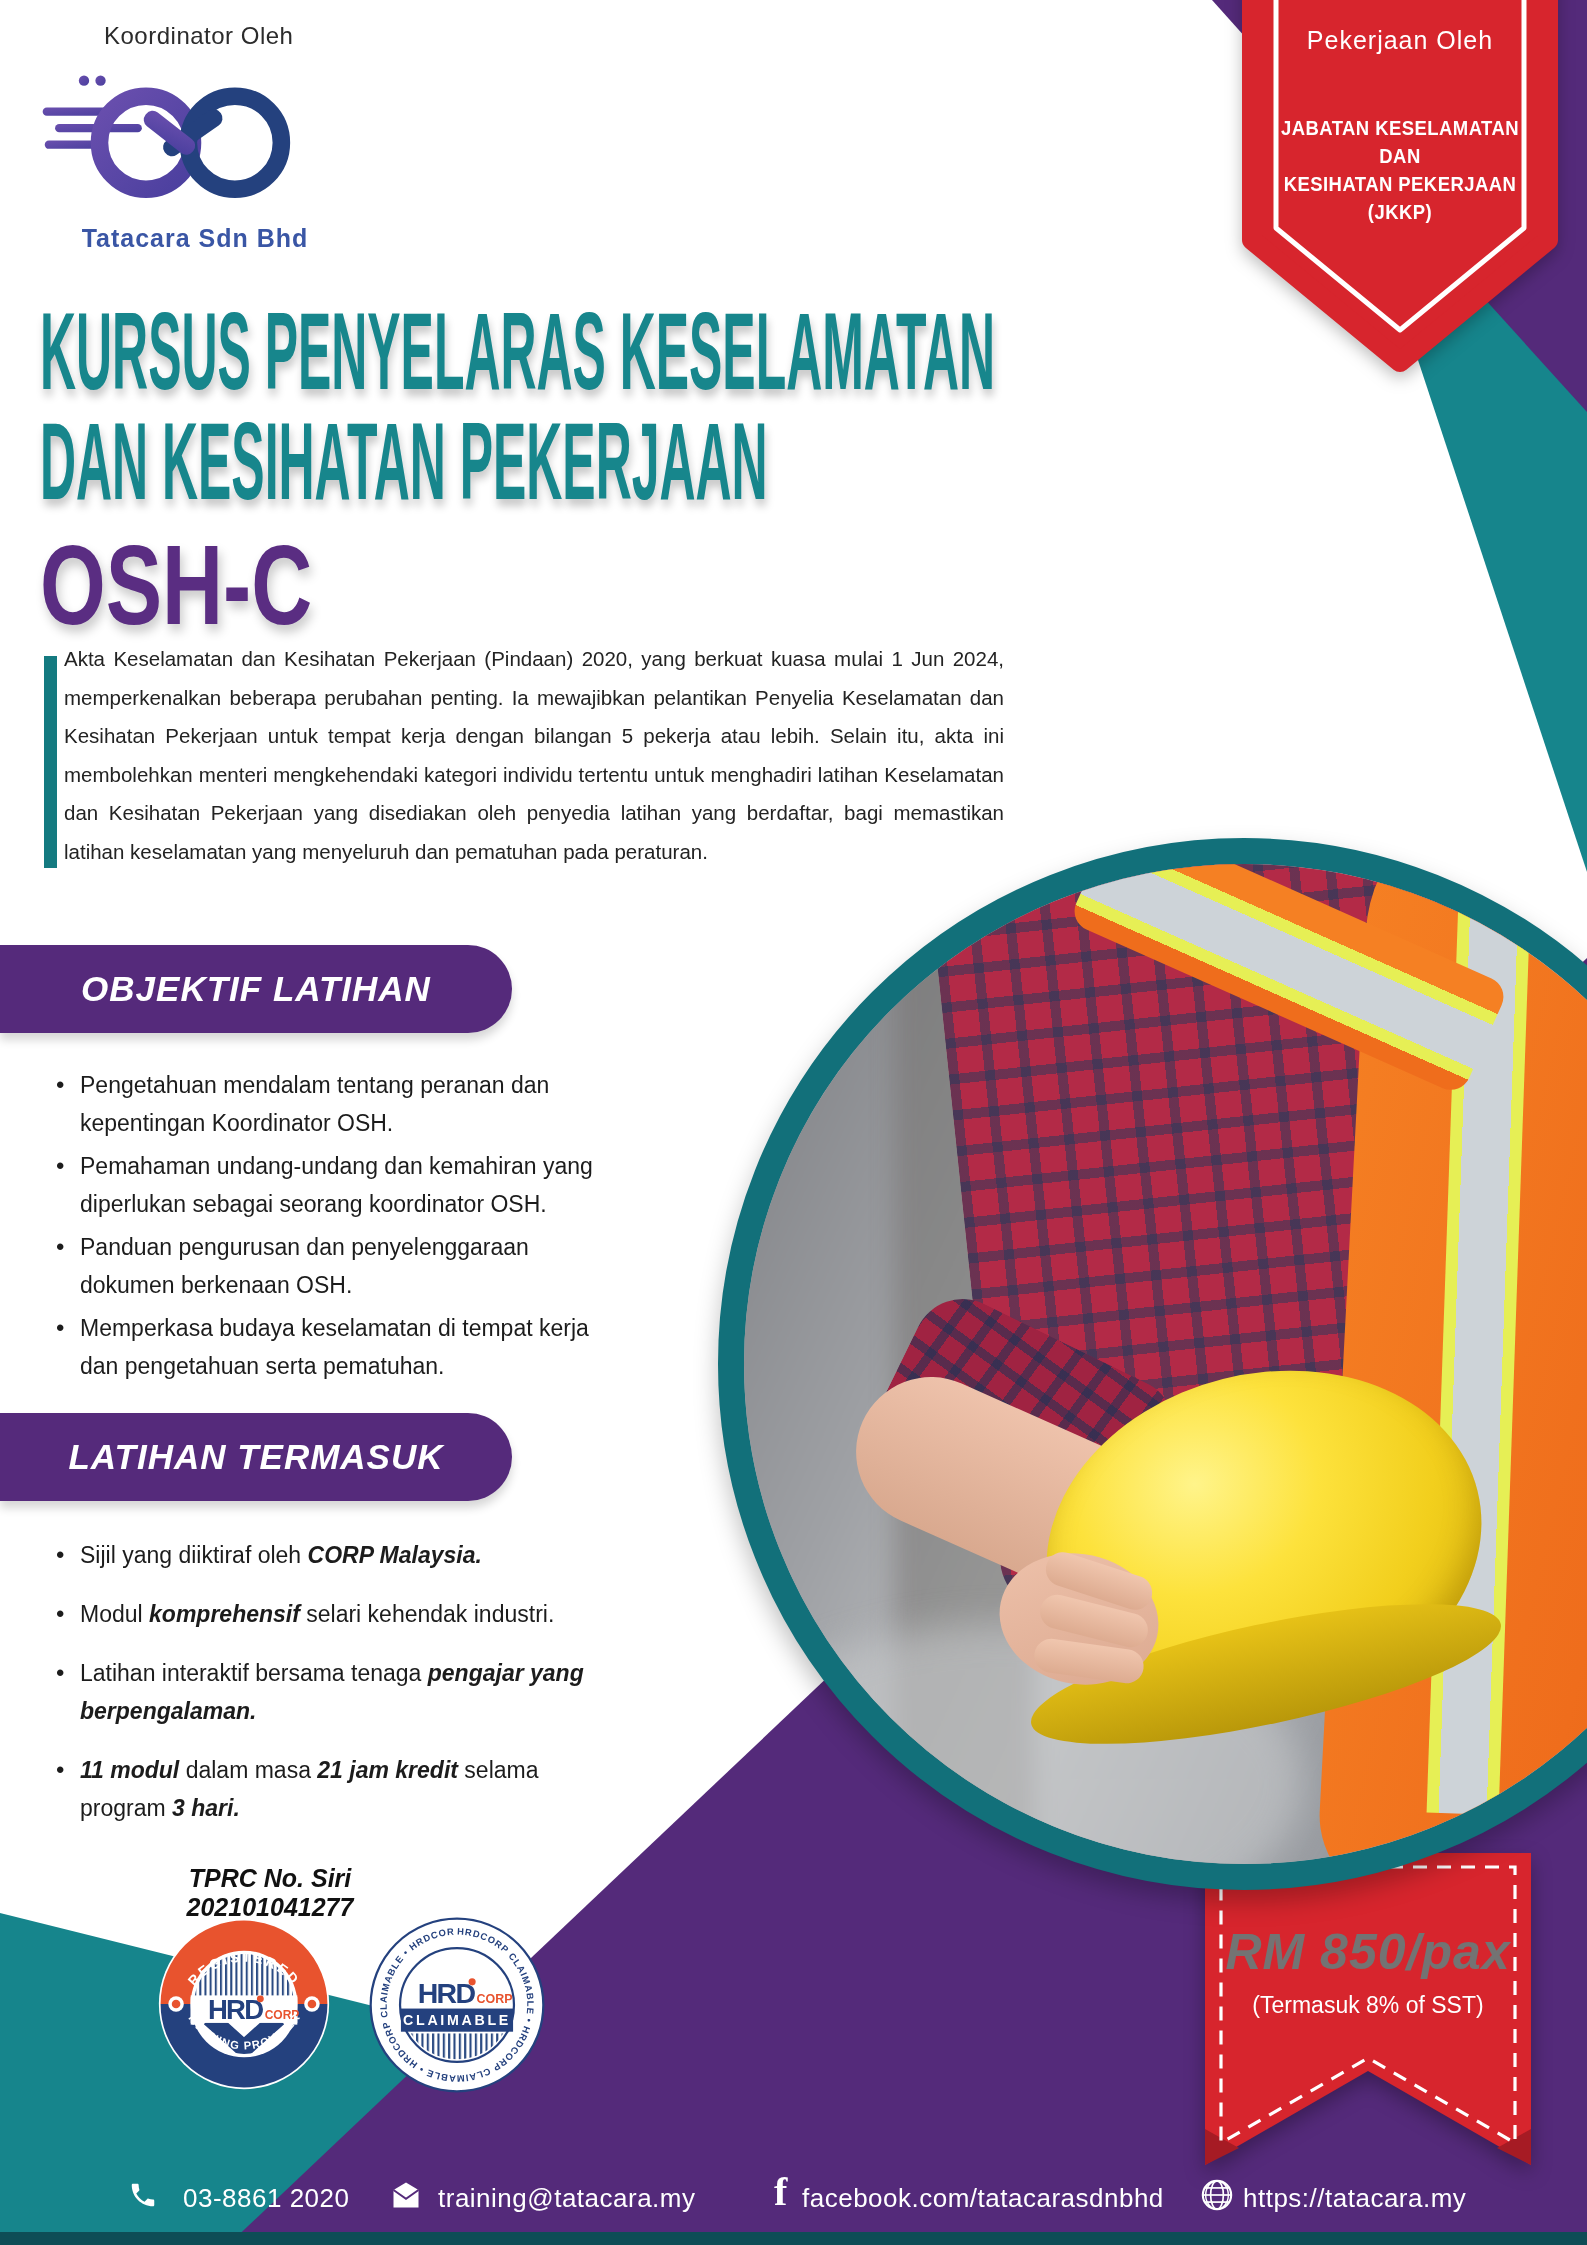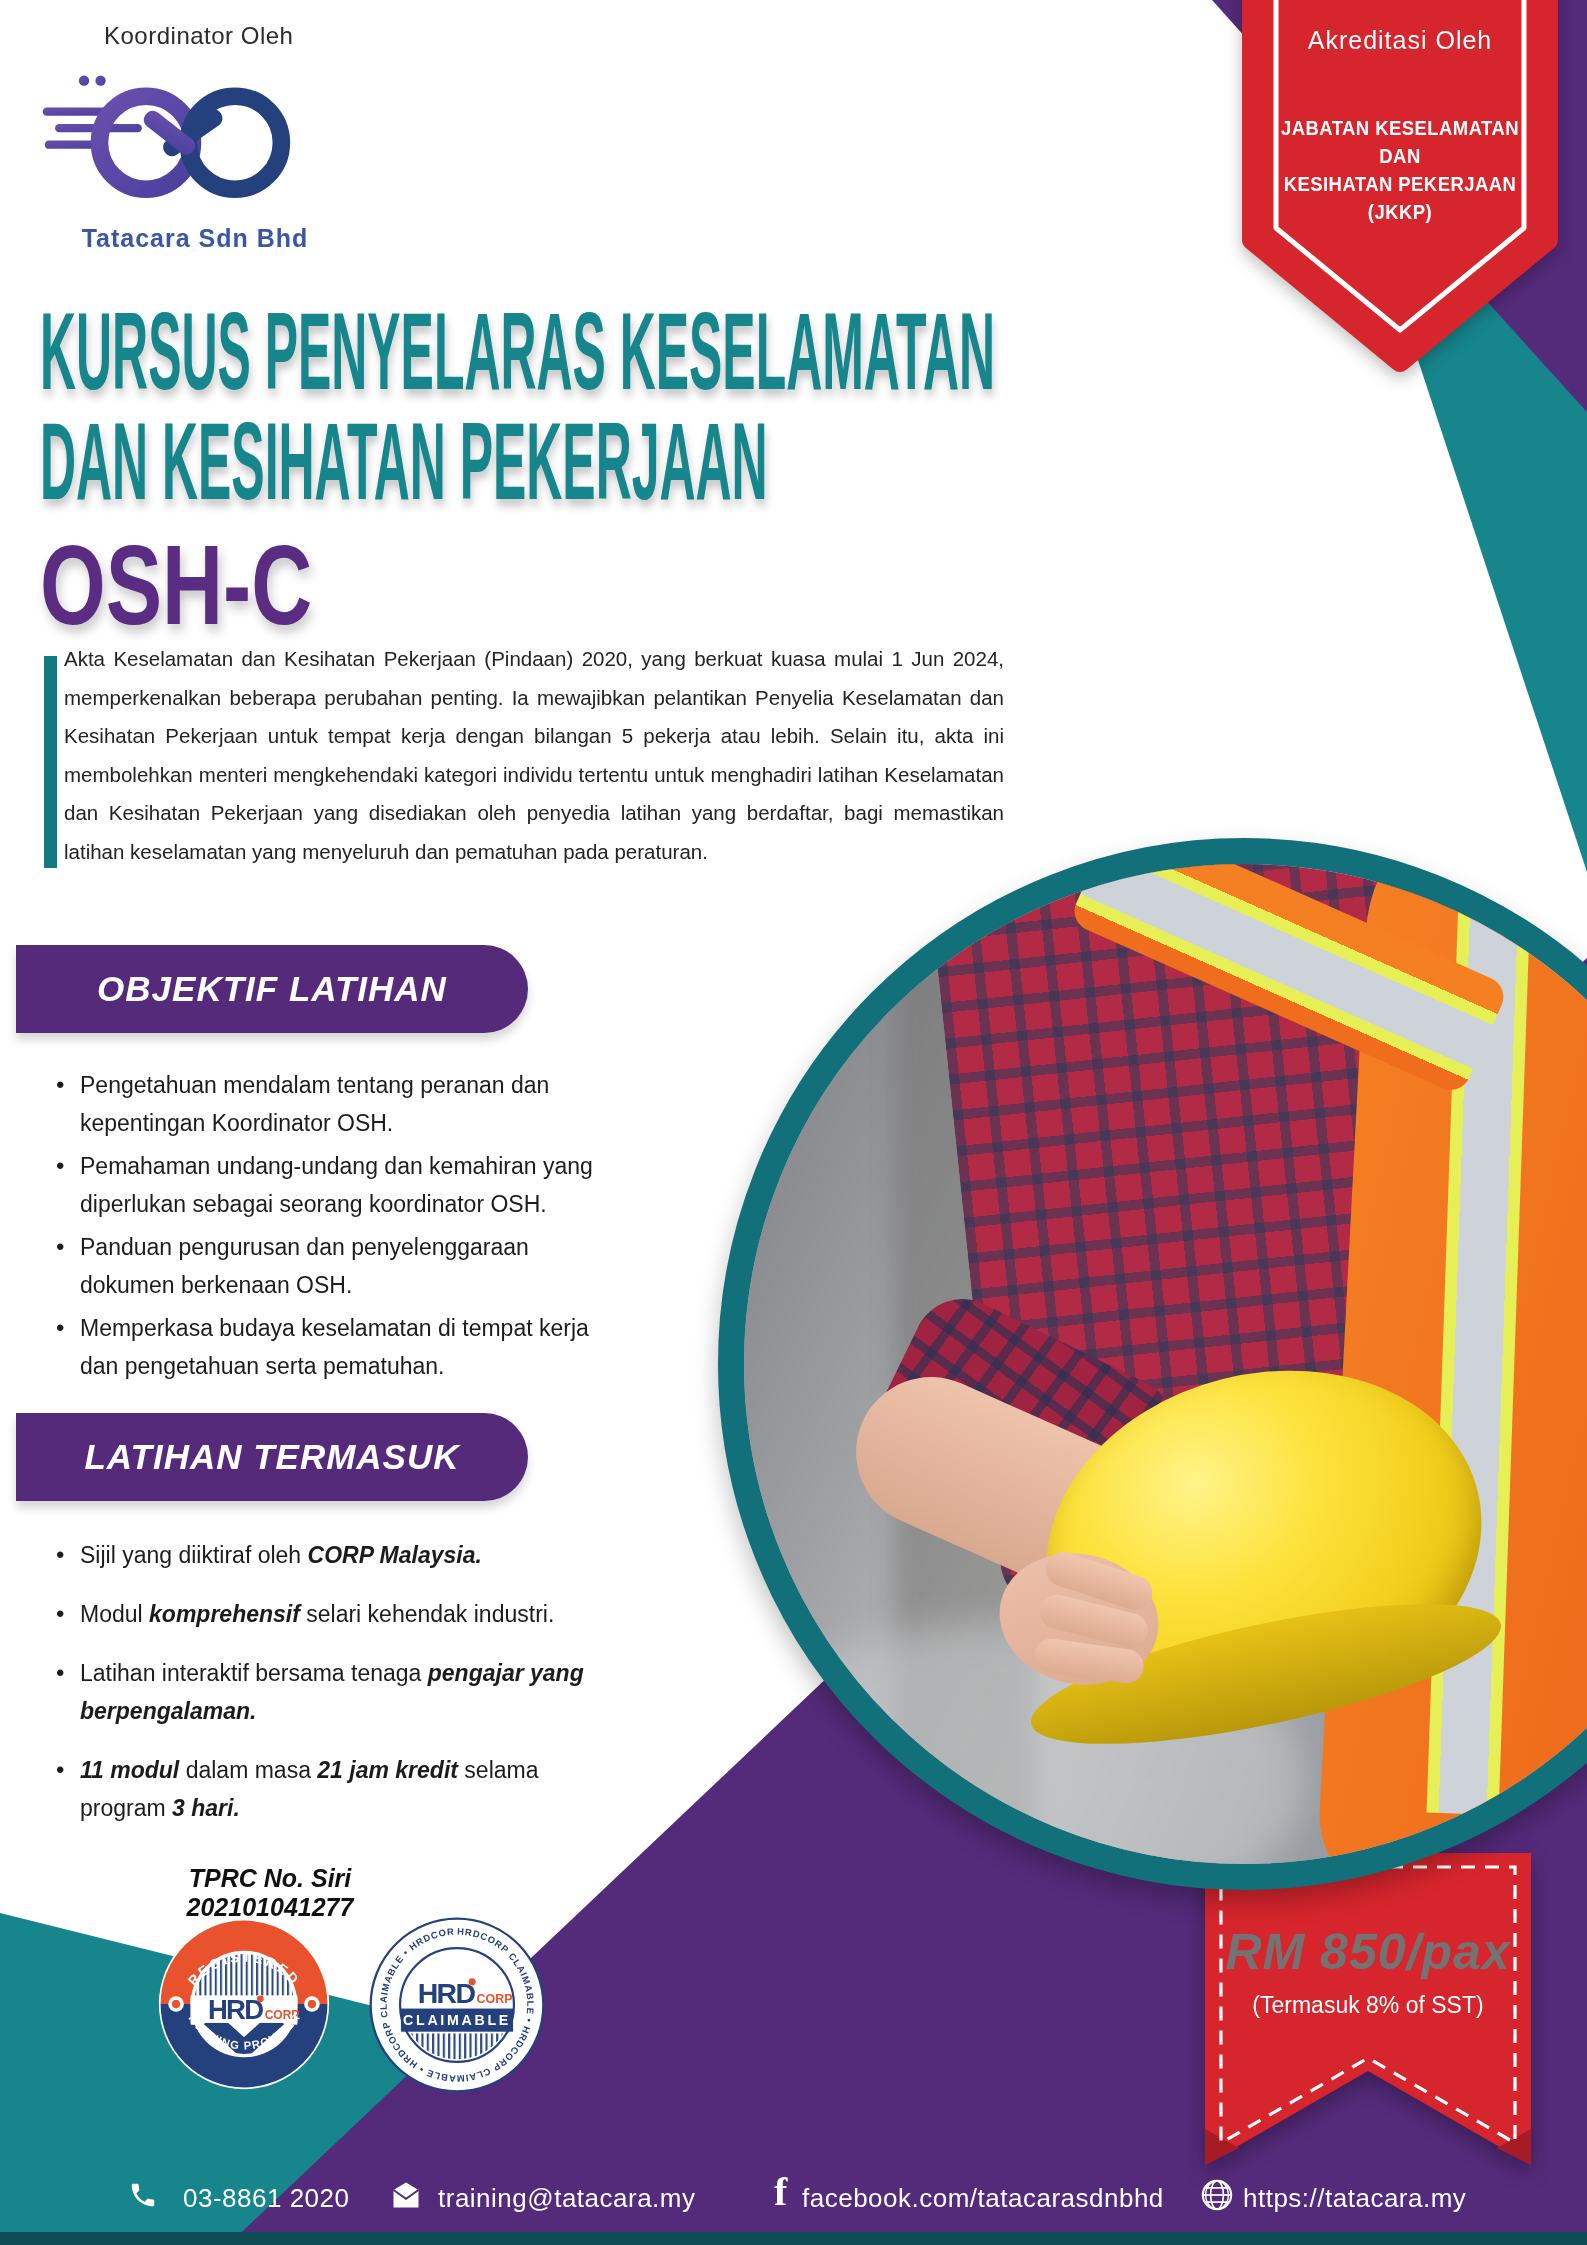--- a/index.html
+++ b/index.html
@@ -38,21 +38,21 @@
   .t3{top:528px;color:#5A2D82;transform:scale(1.32,1.78);}
 
   
   .intro-bar{left:44px;top:656px;width:13px;height:212px;background:#147A80;}
   .intro{left:64px;top:640px;width:940px;font-size:20.5px;line-height:38.5px;color:#232323;
       text-align:justify;}
 
   
   .banner{left:0;width:512px;height:88px;background:#552A7B;border-radius:0 44px 44px 0;
       display:flex;align-items:center;justify-content:center;color:#fff;font-weight:bold;font-style:italic;
-      font-size:35px;letter-spacing:1px;box-shadow:0 7px 10px rgba(0,0,0,.16);margin-left:16px;}
+      font-size:35px;letter-spacing:1px;box-shadow:0 7px 10px rgba(0,0,0,.16);}
   .banner-objektif{top:945px;}
   .banner-latihan{top:1413px;}
 
   
   ul.blist{left:48px;width:565px;margin:0;padding:0;list-style:none;font-size:23px;line-height:38px;color:#1c1c1c;}
   ul.blist li{position:relative;padding-left:32px;}
   ul.blist li::before{content:"•";position:absolute;left:8px;top:0;font-size:24px;}
   ul.blist li b{font-style:italic;font-weight:800;}
   .list-objektif{top:1066px;}
   .list-objektif li{margin-bottom:5px;}
@@ -146,21 +146,21 @@
     <circle cx="186" cy="80" r="45" stroke="#24417E" stroke-width="17" fill="none"></circle>
     <rect x="112" y="62" width="66" height="17" rx="8" fill="#24417E" transform="rotate(-35 145 70)"></rect>
     <rect x="94" y="62" width="58" height="17" rx="8" fill="url(#lg)" transform="rotate(38 123 70)"></rect>
   </svg>
   <div class="abs logo-text">Tatacara Sdn Bhd</div>
 
   <svg class="abs accr-svg" width="324" height="440" viewBox="0 0 324 440">
     <path d="M14 14 L310 14 L310 302 L162 424 L14 302 Z" fill="#D7252D" stroke="#D7252D" stroke-width="20" stroke-linejoin="round"></path>
     <path d="M38 38 L286 38 L286 290 L162 392 L38 290 Z" fill="none" stroke="#ffffff" stroke-width="5" stroke-linejoin="round"></path>
   </svg>
-  <div class="abs accr-label">Akreditasi Oleh</div>
+  <div class="abs accr-label">Pekerjaan Oleh</div>
   <div class="abs accr-body">
     <div>JABATAN KESELAMATAN DAN</div>
     <div>KESIHATAN PEKERJAAN</div>
     <div>(JKKP)</div>
   </div>
 
   <div class="abs t-line t1">KURSUS PENYELARAS KESELAMATAN</div>
   <div class="abs t-line t2">DAN KESIHATAN PEKERJAAN</div>
   <div class="abs t-line t3">OSH-C</div>
 

